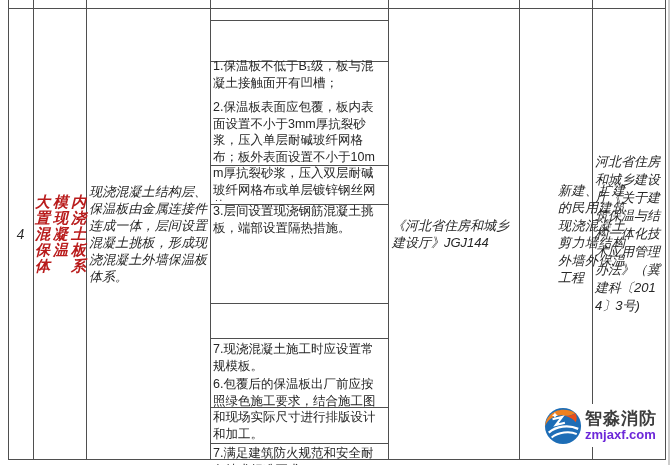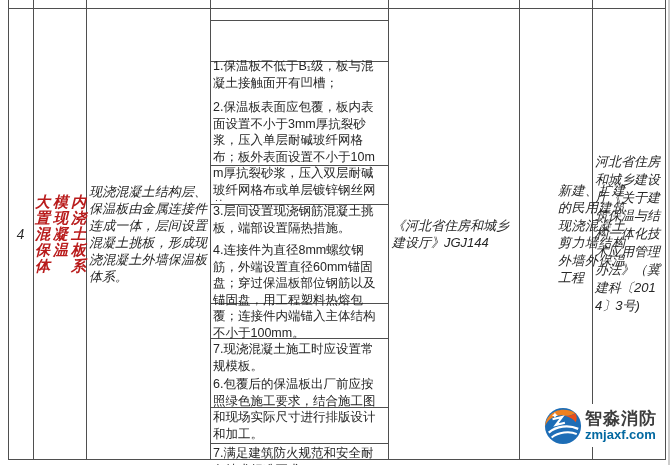--- a/index.html
+++ b/index.html
@@ -24,21 +24,21 @@
   .standard{left:389px;width:123px;padding:0 3px;font-size:13px;line-height:17px;
         word-break:break-all;}
   .scope{left:520px;width:67px;padding:0 2px;font-size:13px;line-height:17.5px;
         text-align:justify;word-break:break-all;margin-left:36px;}
   .basis{left:593px;width:67px;padding:0 2px;font-size:13px;line-height:18px;
         word-break:break-all;}
   .logo{position:absolute;left:541px;top:404px;height:43px;background:#ffffff;
         display:flex;align-items:center;gap:3px;padding:0 3px;}
   .logo-text{display:flex;flex-direction:column;line-height:1.05;}
   .logo-name{font-size:17px;font-weight:bold;color:#3d3d3d;letter-spacing:1px;}
-  .logo-site{font-size:13px;font-weight:bold;color:#0369a1;}
+  .logo-site{font-size:13px;font-weight:bold;color:#6d28d9;}
 </style>
 </head>
 <body>
 
 <div class="page">
 
   <div class="vl" style="left:8px"></div>
   <div class="vl" style="left:33px"></div>
   <div class="vl" style="left:86px"></div>
   <div class="vl" style="left:210px"></div>
@@ -69,21 +69,20 @@
     <div class="inner">大模内置现浇混凝土保温板体系</div>
   </div>
 
   <div class="vcell desc">
     <div class="inner">现浇混凝土结构层、保温板由金属连接件连成一体，层间设置混凝土挑板，形成现浇混凝土外墙保温板体系。</div>
   </div>
 
   <div class="req" style="top:20px;height:39px">1.保温板不低于B₁级，板与混凝土接触面开有凹槽；</div>
   <div class="req" style="top:61px;height:102px">2.保温板表面应包覆，板内表面设置不小于3mm厚抗裂砂浆，压入单层耐碱玻纤网格布；板外表面设置不小于10mm厚抗裂砂浆，压入双层耐碱玻纤网格布或单层镀锌钢丝网片；</div>
   <div class="req" style="top:165px;height:37px">3.层间设置现浇钢筋混凝土挑板，端部设置隔热措施。</div>
-  <div class="req" style="top:204px;height:97px">4.连接件为直径8mm螺纹钢筋，外端设置直径60mm锚固盘；穿过保温板部位钢筋以及锚固盘，用工程塑料热熔包覆；连接件内端锚入主体结构不小于100mm。</div>
   <div class="req" style="top:303px;height:33px">7.现浇混凝土施工时应设置常规模板。</div>
   <div class="req" style="top:338px;height:67px">6.包覆后的保温板出厂前应按照绿色施工要求，结合施工图和现场实际尺寸进行排版设计和加工。</div>
   <div class="req" style="top:407px;height:34px">7.满足建筑防火规范和安全耐久技术标准要求。</div>
 
   <div class="vcell standard">
     <div class="inner">《河北省住房和城乡建设厅》JGJ144</div>
   </div>
 
   <div class="vcell scope">
     <div class="inner">新建、扩建的民用建筑现浇混凝土剪力墙结构外墙外保温工程</div>

